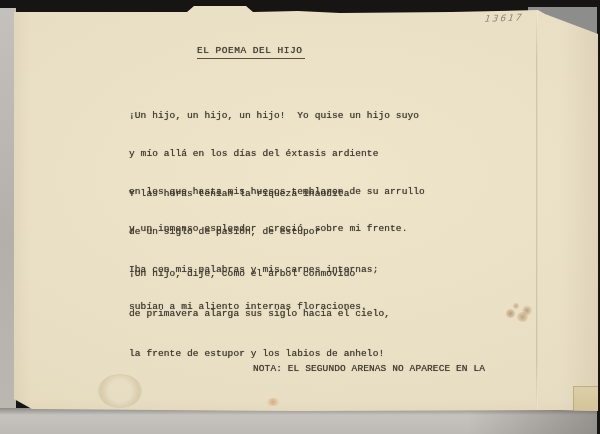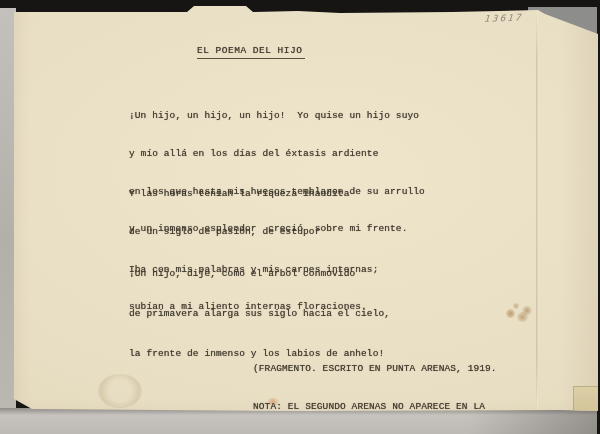--- a/index.html
+++ b/index.html
@@ -154,25 +154,24 @@
     <div class="typed stanza stanza-2">
       <div class="line">Y las horas tenían la riqueza inaudita</div>
       <div class="line">de un siglo de pasión, de estupor</div>
       <div class="line">Iba con mis palabras y mis carnes internas;</div>
       <div class="line">subían a mi aliento internas floraciones.</div>
     </div>
 
     <div class="typed stanza stanza-3">
       <div class="line">¡Un hijo, dije, como el árbol conmovido</div>
       <div class="line">de primavera alarga sus siglo hacia el cielo,</div>
-      <div class="line">la frente de inmenso y los labios de anhelo!</div>
+      <div class="line">la frente de estupor y los labios de anhelo!</div>
     </div>
 
     <div class="typed stanza note">
-      <div class="line">(FRAGMENTO. ESCRITO EN PUNTA ARENAS, 1919.</div>
       <div class="line">NOTA: EL SEGUNDO ARENAS NO APARECE EN LA</div>
       
     </div>
 
     <div class="pencil-number">13617</div>
   </div>
 
 </div>
 
 </body></html>

